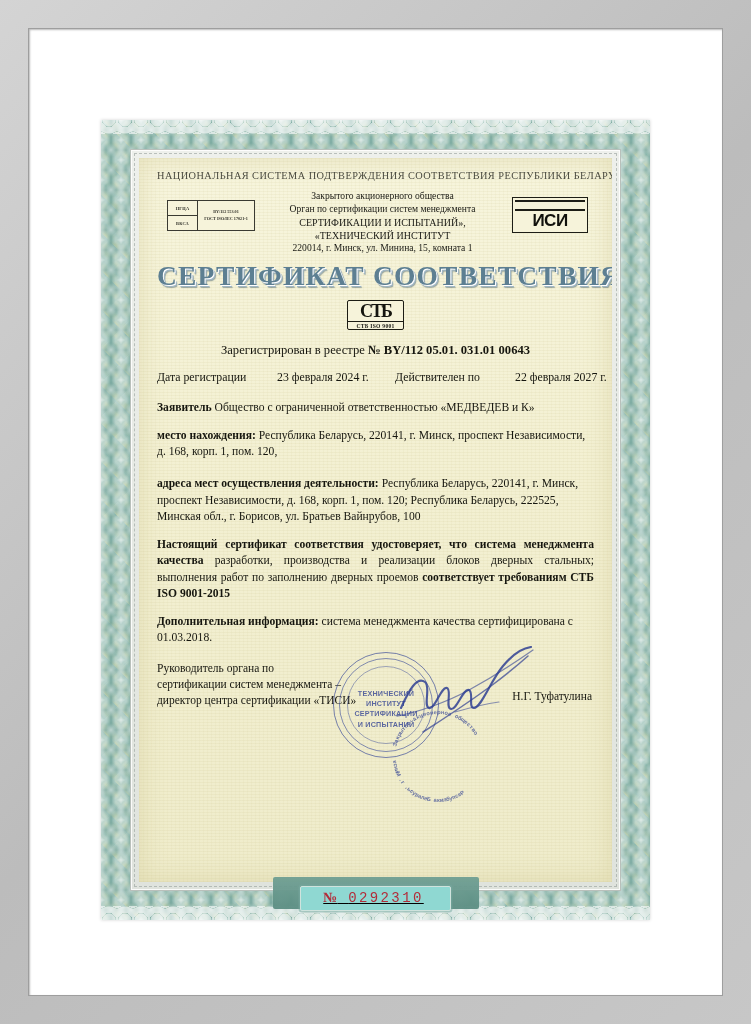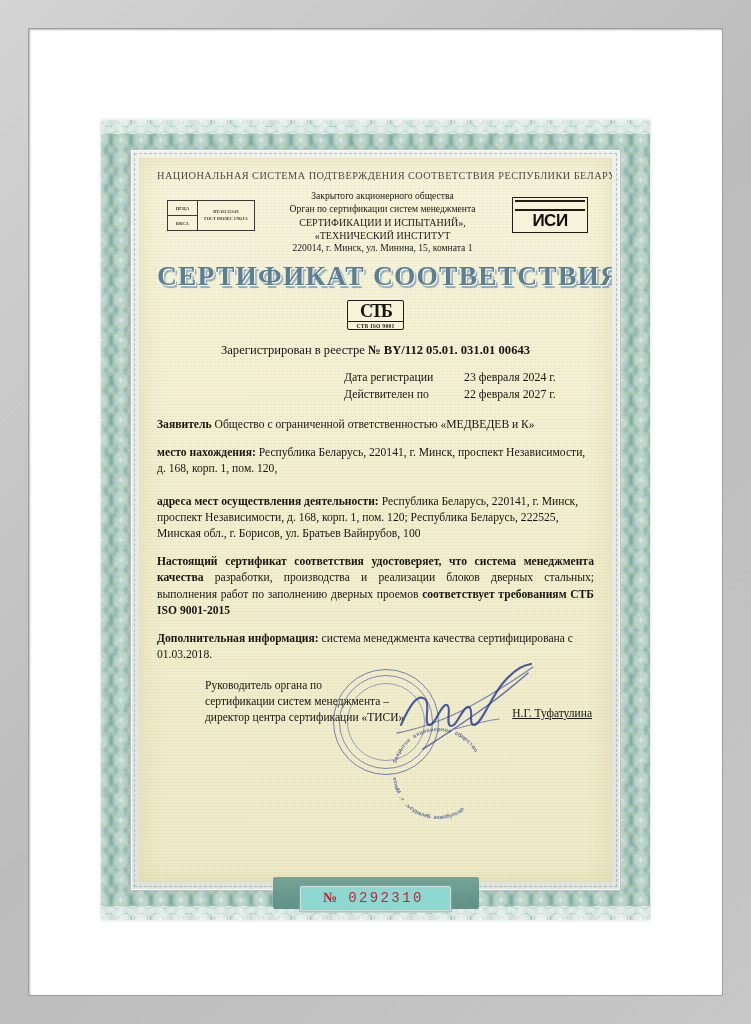--- a/index.html
+++ b/index.html
@@ -196,21 +196,21 @@
 
   
   .reg-line{
     text-align:center;margin-top:13px;
     font-size:12.6px;color:#16160f;
   }
   .reg-line b{font-weight:bold;}
 
   .dates{
     margin-top:11px;padding-right:12px;
-    display:flex;flex-direction:column;align-items:flex-end;
+    display:flex;flex-direction:row;align-items:flex-end;
     font-size:11.8px;color:#16160f;line-height:1.45;
   }
   .dates-row{display:flex;}
   .dates-label{width:120px;text-align:left;}
   .dates-val{width:118px;text-align:left;}
 
   .body{
     margin-top:14px;
     font-size:11.6px;
     color:#16160f;
@@ -219,24 +219,24 @@
   .body b{font-weight:bold;}
   .para{margin-bottom:11px;}
   .para.tight{margin-bottom:16px;}
   .para.justify{text-align:justify;}
 
   
   .sig{
     position:relative;margin-top:13px;
     font-size:11.5px;line-height:1.42;color:#16160f;
   }
-  .sig-role{width:300px;margin-left:48px;}
+  .sig-role{width:300px;}
   .sig-name{
     position:absolute;right:2px;top:28px;
-    font-size:11.5px;color:#16160f;white-space:nowrap;text-decoration:underline;
+    font-size:11.5px;color:#16160f;white-space:nowrap;
   }
 
   .stamp{
     position:absolute;left:176px;top:-8px;
     width:104px;height:104px;border-radius:50%;
     border:1.6px solid rgba(46,64,150,.72);
     box-shadow:0 0 0 2.4px rgba(255,255,255,0) ;
     color:rgba(46,64,150,.8);
     opacity:.88;
     pointer-events:none;
@@ -273,20 +273,21 @@
     position:absolute;left:238px;top:-14px;
     width:150px;height:92px;
     pointer-events:none;
   }
 
   
   .serial-wrap{
     position:absolute;left:0;right:0;bottom:9px;
     display:flex;justify-content:center;align-items:flex-end;
     z-index:5;
+    text-decoration:underline;
   }
   .serial{
     background:#8fd8d2;
     border:1px solid #cfe3dd;
     box-shadow:0 0 0 1.5px rgba(120,170,160,.55);
     padding:3px 26px 4px 22px;
     border-radius:2px;
     font-family:"Liberation Mono", monospace;
     font-size:14px;letter-spacing:2.4px;
     color:#b22d3a;
@@ -460,20 +461,26 @@
                 <span style="transform: translate(18.294px, 80.2827px) rotate(50deg) translate(-50%, -50%);"> </span>
                 <span style="transform: translate(16.3132px, 77.7381px) rotate(54.2deg) translate(-50%, -50%);">г</span>
                 <span style="transform: translate(14.524px, 75.0554px) rotate(58.4deg) translate(-50%, -50%);">.</span>
                 <span style="transform: translate(12.9361px, 72.2488px) rotate(62.6deg) translate(-50%, -50%);"> </span>
                 <span style="transform: translate(11.558px, 69.3334px) rotate(66.8deg) translate(-50%, -50%);">М</span>
                 <span style="transform: translate(10.3972px, 66.325px) rotate(71deg) translate(-50%, -50%);">и</span>
                 <span style="transform: translate(9.45977px, 63.2396px) rotate(75.2deg) translate(-50%, -50%);">н</span>
                 <span style="transform: translate(8.75084px, 60.0939px) rotate(79.4deg) translate(-50%, -50%);">с</span>
                 <span style="transform: translate(8.27421px, 56.9046px) rotate(83.6deg) translate(-50%, -50%);">к</span>
               </div>
+            <div class="stamp-core">
+              <div>ТЕХНИЧЕСКИЙ</div>
+              <div>ИНСТИТУТ</div>
+              <div>СЕРТИФИКАЦИИ</div>
+              <div>И ИСПЫТАНИЙ</div>
+            </div>
           </div>
 
           <svg class="signature-ink" viewBox="0 0 150 92">
             <g fill="none" stroke="#2f3f93" stroke-opacity="0.85" stroke-linecap="round" stroke-linejoin="round">
               <path d="M6,62 C14,44 22,30 30,36 C36,41 28,60 34,62 C40,64 46,40 52,42 C57,44 50,62 56,63 C62,64 68,42 74,44 C79,46 73,62 79,62 C86,62 96,34 108,20 C118,8 128,2 136,1" stroke-width="2.1"></path>
               <path d="M2,70 C24,66 52,56 74,44 C96,32 118,18 138,4" stroke-width="1.3" stroke-opacity="0.6"></path>
               <path d="M28,86 C50,72 74,56 96,40 C112,28 124,18 133,10" stroke-width="1.5" stroke-opacity="0.7"></path>
               <path d="M60,66 C74,62 90,58 104,56" stroke-width="1.1" stroke-opacity="0.55"></path>
             </g>
           </svg>

